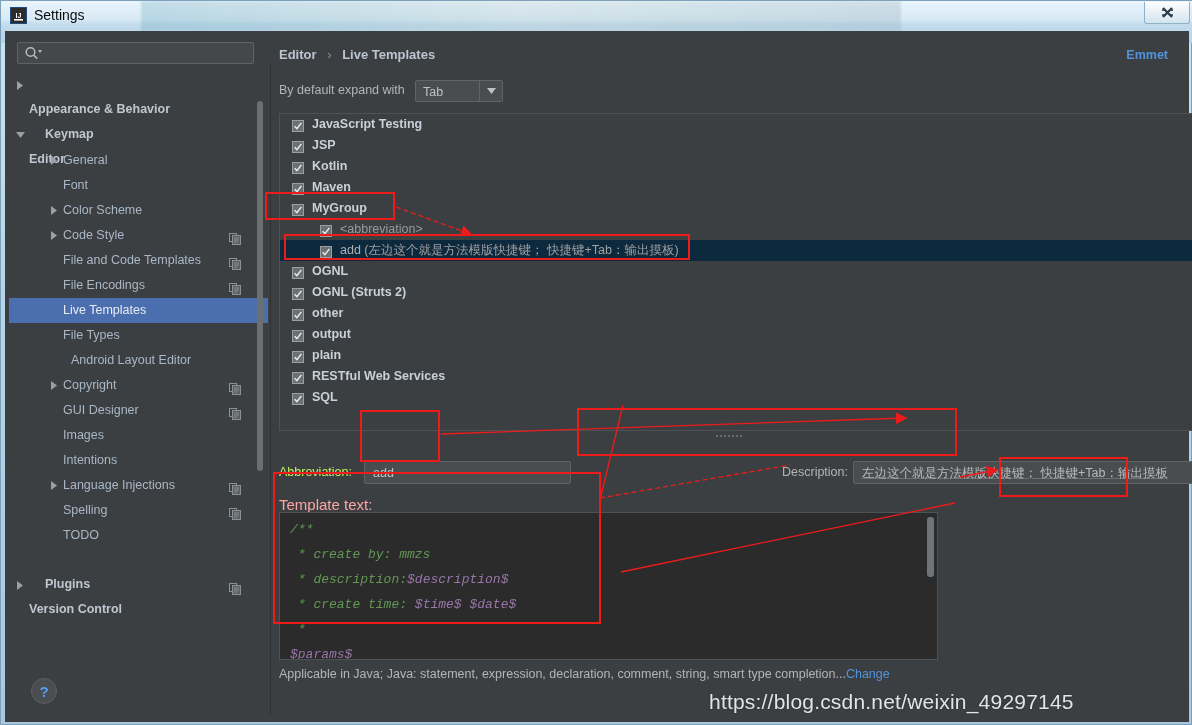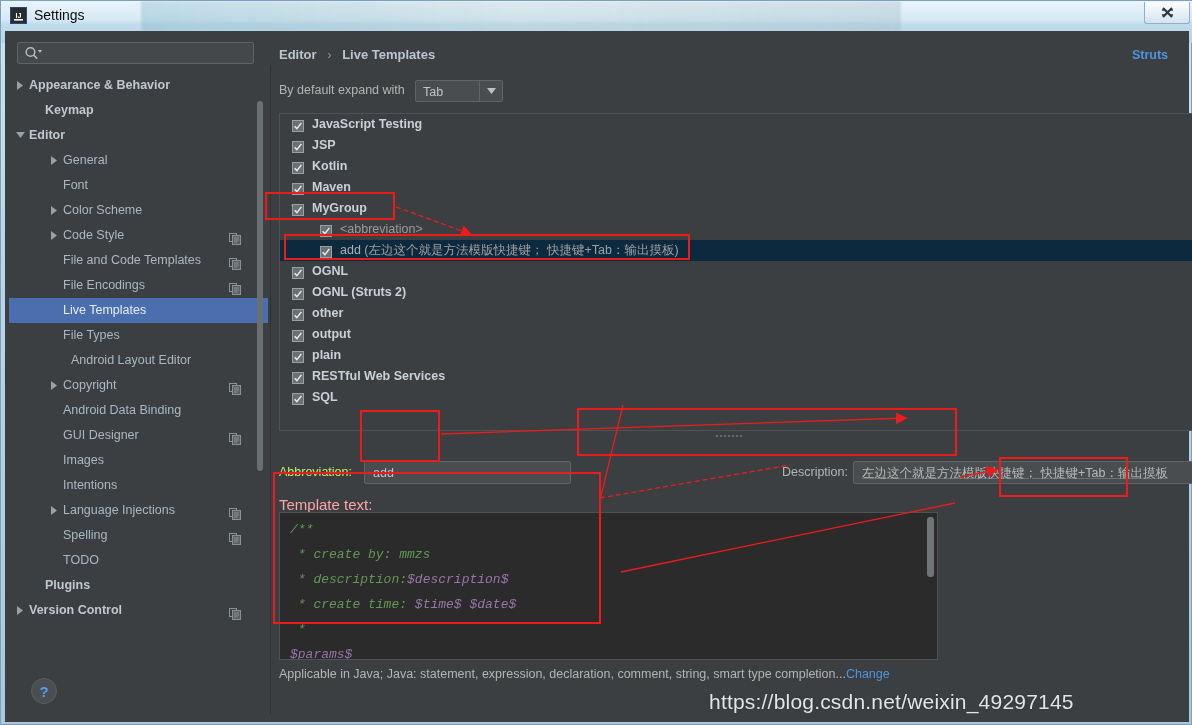--- a/index.html
+++ b/index.html
@@ -80,21 +80,21 @@
     position:relative;height:25px;line-height:25px;
     white-space:nowrap;color:#a9b7c6;font-size:12.5px;padding-left:0;
     cursor:default;
   }
   .titem .arrow{
     position:absolute;top:0;width:14px;height:25px;
     display:flex;align-items:center;justify-content:center;
   }
   .titem .lbl{position:absolute;top:0;}
   .titem .copyicon{position:absolute;right:27px;top:6px;}
-  .titem.bold .lbl{font-weight:bold;color:#bfc7d0;}
+  .titem.bold .lbl{font-weight:bold;color:#bfc7d0;margin-top:24px;}
   .titem.selected{background:#4b6eaf;}
   .titem.selected .lbl{color:#e6ecf2;}
 
   .lscroll{
     position:absolute;right:5px;top:66px;width:6px;height:370px;
     background:#6a6f72;border-radius:3px;
   }
   .lpanel-bottom{
     position:absolute;left:4px;top:640px;width:259px;height:48px;
     background:#3c3f41;
@@ -320,23 +320,20 @@
                 </svg>
               </span>
               <span class="lbl" style="left:54px;">Copyright</span>
               <span class="copyicon"><svg width="12" height="12" viewBox="0 0 12 12">
                   <rect x="0.5" y="0.5" width="7" height="8" fill="none" stroke="#8b9195"></rect>
                   <rect x="3.5" y="2.5" width="8" height="9" fill="#5a5f62" stroke="#8b9195"></rect>
                   <path d="M5 5 H10 M5 7 H10 M5 9 H8.5" stroke="#9aa0a4" stroke-width=".8"></path>
                 </svg></span>
             </div>
             <div class="titem">
-              <span class="lbl" style="left:54px;">Android Data Binding</span>
-            </div>
-            <div class="titem">
               <span class="lbl" style="left:54px;">GUI Designer</span>
               <span class="copyicon"><svg width="12" height="12" viewBox="0 0 12 12">
                   <rect x="0.5" y="0.5" width="7" height="8" fill="none" stroke="#8b9195"></rect>
                   <rect x="3.5" y="2.5" width="8" height="9" fill="#5a5f62" stroke="#8b9195"></rect>
                   <path d="M5 5 H10 M5 7 H10 M5 9 H8.5" stroke="#9aa0a4" stroke-width=".8"></path>
                 </svg></span>
             </div>
             <div class="titem">
               <span class="lbl" style="left:54px;">Images</span>
             </div>
@@ -394,21 +391,21 @@
       <div class="vsplit"></div>
 
       <div class="rightpane">
 
         <div class="breadcrumb">
           <span>Editor</span>
           <span class="sep">›</span>
           <span>Live Templates</span>
         </div>
 
-        <div class="reset-link">Struts</div>
+        <div class="reset-link">Emmet</div>
 
         <div class="defaultexpand">By default expand with</div>
         <div class="combo" id="combo-expand-default">
           <span class="cval">Tab</span>
           <span class="cbtn">
             <svg width="9" height="6" viewBox="0 0 9 6">
                 <path d="M0 0 L9 0 L4.5 6 Z" fill="#c0c0c0"></path>
               </svg>
           </span>
         </div>

